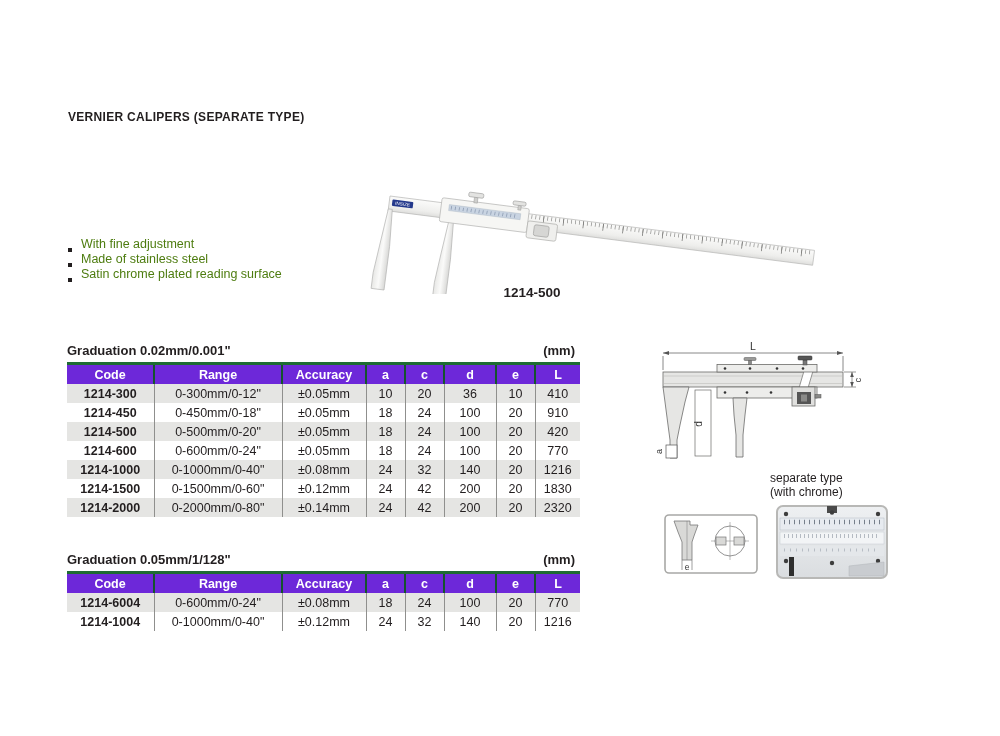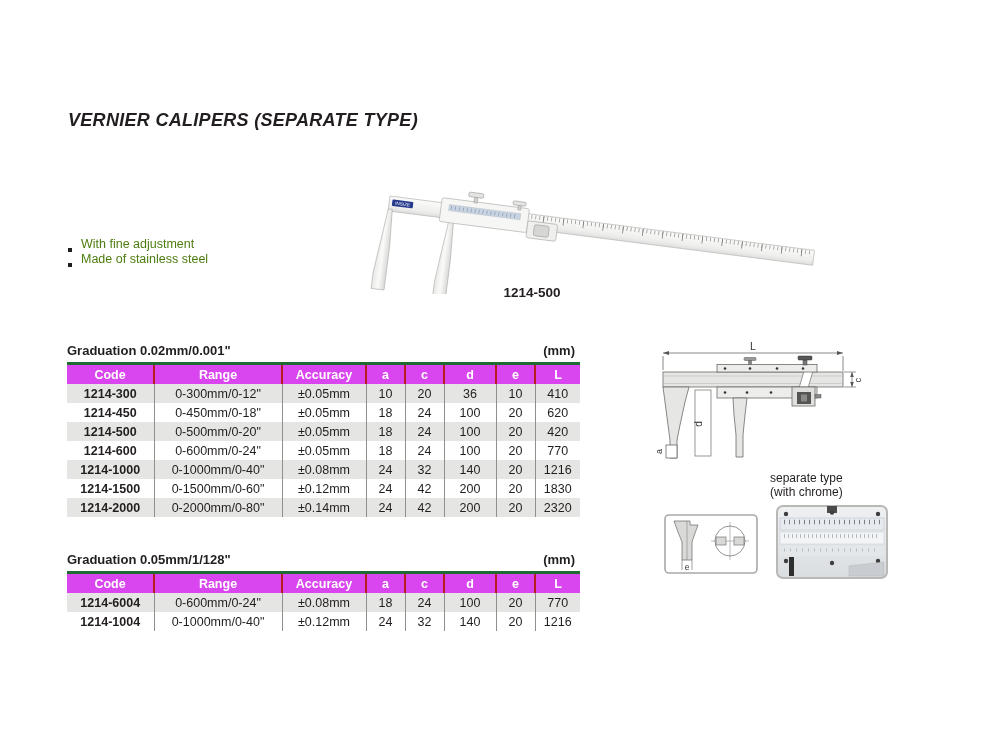--- a/index.html
+++ b/index.html
@@ -1,40 +1,40 @@
 <!DOCTYPE html>
 <html><head>
 <meta charset="utf-8">
 <style>
   html,body{margin:0;padding:0;background:#fff;}
   .page{position:relative;width:1000px;height:736px;background:#ffffff;
         font-family:"Liberation Sans",sans-serif;color:#1d1d1b;overflow:hidden;}
 
-  .page-title{position:absolute;left:68px;top:110px;font-size:18px;font-weight:bold;
-              letter-spacing:.3px;color:#221e1f;font-style:italic;}
+  .page-title{position:absolute;left:68px;top:110px;font-size:12px;font-weight:bold;
+              letter-spacing:.3px;color:#221e1f;}
 
   
   .features{position:absolute;left:68px;top:237px;}
   .feature{display:flex;align-items:flex-end;line-height:15px;font-size:12.5px;color:#4d7c0f;}
   .bullet{width:4px;height:4px;background:#221e1f;margin:6px 9px 0 0;flex:0 0 auto;}
 
   
   .product-svg{position:absolute;left:362px;top:166px;}
   .model-label{position:absolute;left:462px;top:285px;width:140px;text-align:center;
                font-size:13.5px;font-weight:bold;color:#221e1f;}
 
   
   .spec{position:absolute;left:67px;width:508px;}
   .spec1{top:343px;} .spec2{top:552px;}
   .cap-row{display:flex;justify-content:space-between;font-size:13px;font-weight:bold;
            line-height:16px;margin-bottom:3px;color:#221e1f;}
   table.spec-table{border-collapse:collapse;table-layout:fixed;width:508px;font-size:12.5px;}
-  table.spec-table th{background:#d946ef;border-top:3px solid #1e6b33;color:#fff;
+  table.spec-table th{background:#6d28d9;border-top:3px solid #1e6b33;color:#fff;
       font-weight:bold;height:19px;padding:0;text-align:center;}
-  table.spec-table th + th{border-left:2px solid #b91c1c;}
+  table.spec-table th + th{border-left:2px solid #14532d;}
   table.spec-table td{height:19px;padding:0;text-align:center;color:#221e1f;}
   table.spec-table td + td{border-left:1px solid #8f8f8d;}
   tr.odd td{background:#e5e5e3;} tr.even td{background:#ffffff;}
   .c0{width:86px;} .c1{width:126px;} .c2{width:82px;} .c3{width:37px;}
   .c4{width:37px;} .c5{width:50px;} .c6{width:37px;} .c7{width:44px;}
   th.c0, th.c1{text-align:left;padding-left:10px;}
   td.c0{font-weight:bold;}
   td.c1{text-align:left;padding-left:10px;}
 
   
@@ -98,20 +98,24 @@
   <div class="model-label">1214-500</div>
 
   <div class="features">
       <div class="feature">
         <span class="bullet"></span>
         <span>With fine adjustment</span>
       </div>
       <div class="feature">
         <span class="bullet"></span>
         <span>Made of stainless steel</span>
+      </div>
+      <div class="feature">
+        <span class="bullet"></span>
+        <span>Satin chrome plated reading surface</span>
       </div>
     </div>
 
   <div class="spec spec1">
     <div class="cap-row">
       <span>Graduation 0.02mm/0.001"</span>
       <span>(mm)</span>
     </div>
     <table class="spec-table">
         <thead>
@@ -138,21 +142,21 @@
             <td class="c7">410</td>
           </tr>
           <tr class="even">
             <td class="c0">1214-450</td>
             <td class="c1">0-450mm/0-18"</td>
             <td class="c2">±0.05mm</td>
             <td class="c3">18</td>
             <td class="c4">24</td>
             <td class="c5">100</td>
             <td class="c6">20</td>
-            <td class="c7">620</td>
+            <td class="c7">910</td>
           </tr>
           <tr class="odd">
             <td class="c0">1214-500</td>
             <td class="c1">0-500mm/0-20"</td>
             <td class="c2">±0.05mm</td>
             <td class="c3">18</td>
             <td class="c4">24</td>
             <td class="c5">100</td>
             <td class="c6">20</td>
             <td class="c7">420</td>

